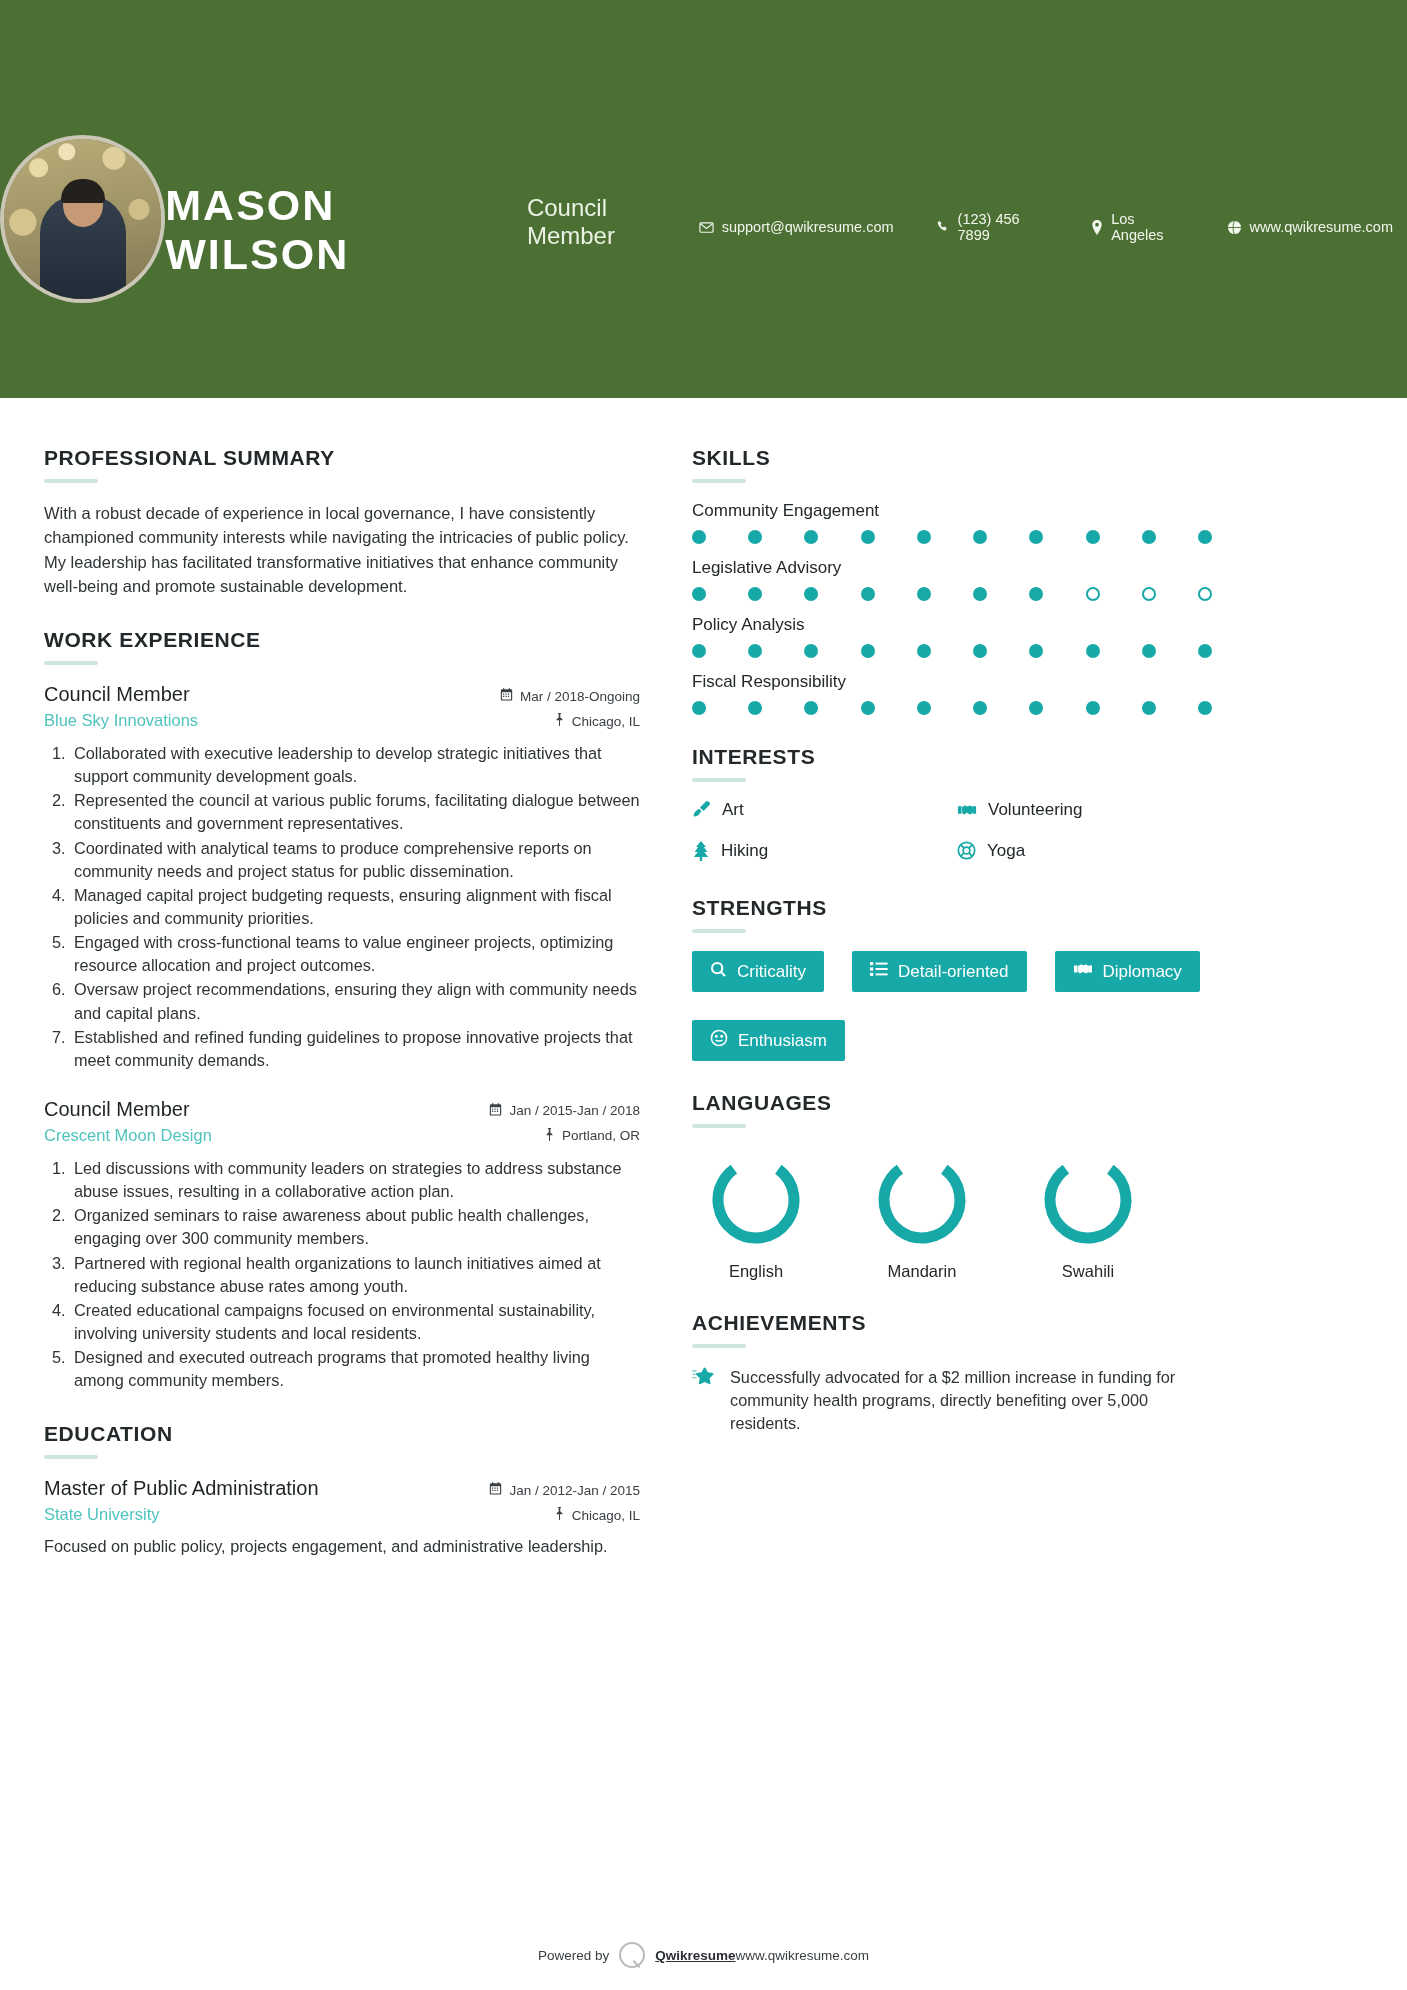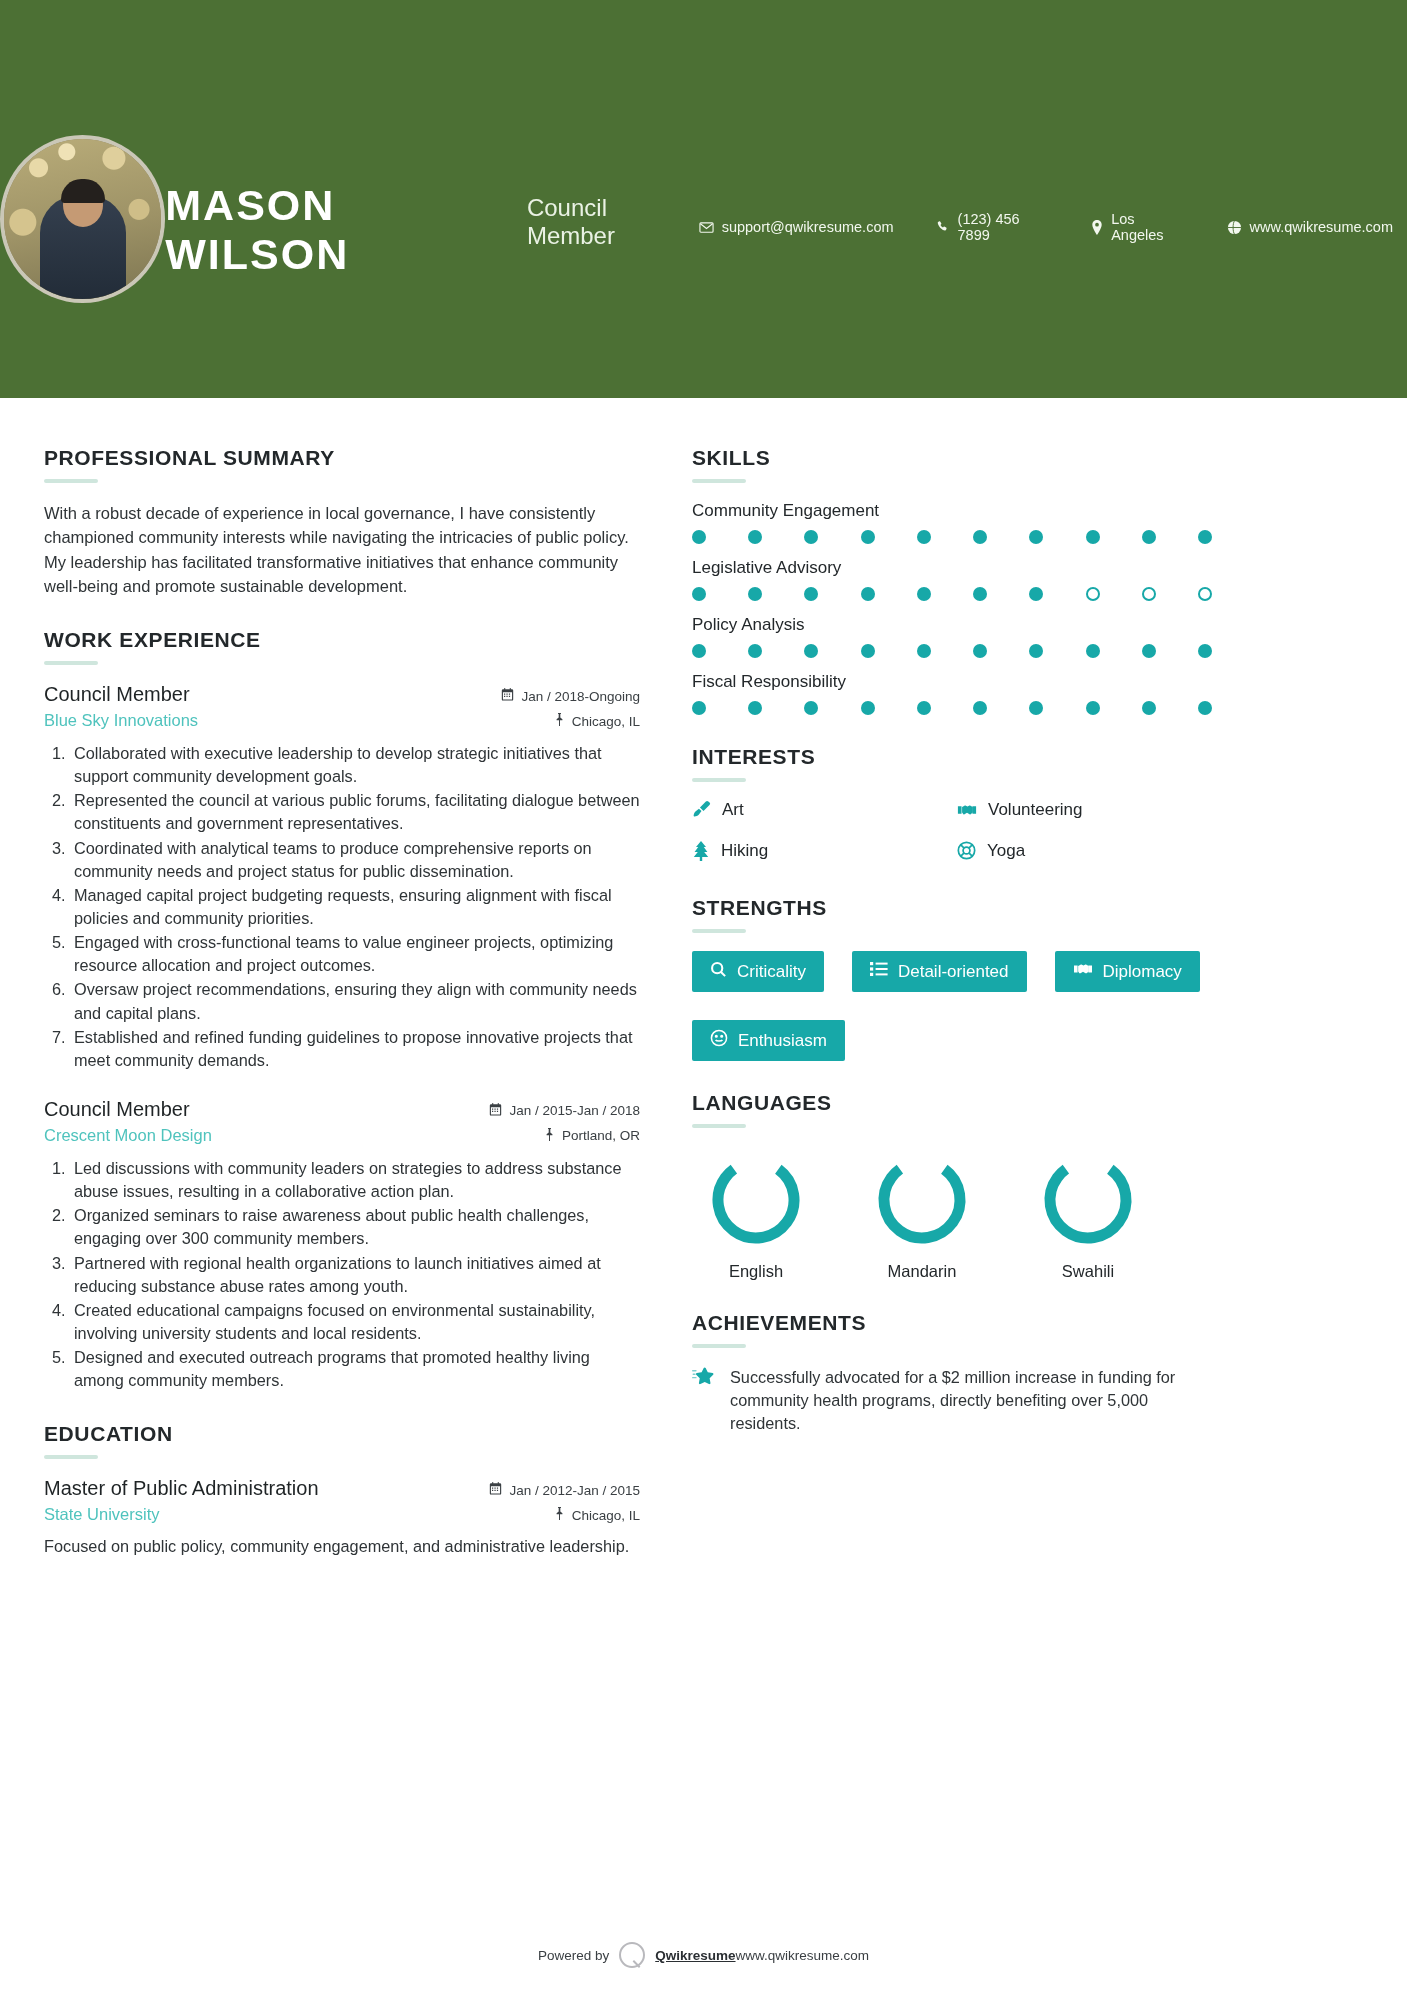--- a/index.html
+++ b/index.html
@@ -319,21 +319,21 @@
 
         <div class="entry">
           <div class="entry-row">
             <div class="entry-title">Council Member</div>
             <div class="entry-meta">
               <span>
                 <svg width="13" height="13" viewBox="0 0 16 16" fill="#3b4044">
                   <path d="M4 0v1.5H2.5A1.5 1.5 0 001 3v11a1.5 1.5 0 001.5 1.5h11A1.5 1.5 0 0015 14V3a1.5 1.5 0 00-1.5-1.5H12V0h-1.2v1.5H5.2V0H4zm-1.6 5.2h11.2V14H2.4V5.2zm1.3 1.6v1.4h1.5V6.8H3.7zm3 0v1.4h1.5V6.8H6.7zm3 0v1.4h1.5V6.8H9.7zm-6 2.8v1.4h1.5V9.6H3.7zm3 0v1.4h1.5V9.6H6.7zm3 0v1.4h1.5V9.6H9.7z"></path>
                 </svg>
               </span>
-              <span>Jan / 2018-Ongoing</span>
+              <span>Mar / 2018-Ongoing</span>
             </div>
           </div>
           <div class="entry-row entry-row2">
             <div class="entry-org">Blue Sky Innovations</div>
             <div class="entry-meta">
               <span>
                 <svg width="11" height="13" viewBox="0 0 12 16" fill="#3b4044">
                   <path d="M4.2 0h3.6v1.1H7v4.3l2.6 2.3v1.2H6.6V16H5.4V8.9H2.4V7.7L5 5.4V1.1H4.2V0z"></path>
                 </svg>
               </span>
@@ -403,21 +403,21 @@
             <div class="entry-org">State University</div>
             <div class="entry-meta">
               <span>
                 <svg width="11" height="13" viewBox="0 0 12 16" fill="#3b4044">
                   <path d="M4.2 0h3.6v1.1H7v4.3l2.6 2.3v1.2H6.6V16H5.4V8.9H2.4V7.7L5 5.4V1.1H4.2V0z"></path>
                 </svg>
               </span>
               <span>Chicago, IL</span>
             </div>
           </div>
-          <div class="edu-desc">Focused on public policy, community engagement, and administrative leadership.</div>
+          <div class="edu-desc">Focused on public policy, projects engagement, and administrative leadership.</div>
         </div>
       </div>
 
     </div>
 
     <div class="col-right">
 
       <div class="sec">
         <div class="sec-title">SKILLS</div>
         <div class="sec-rule"></div>

